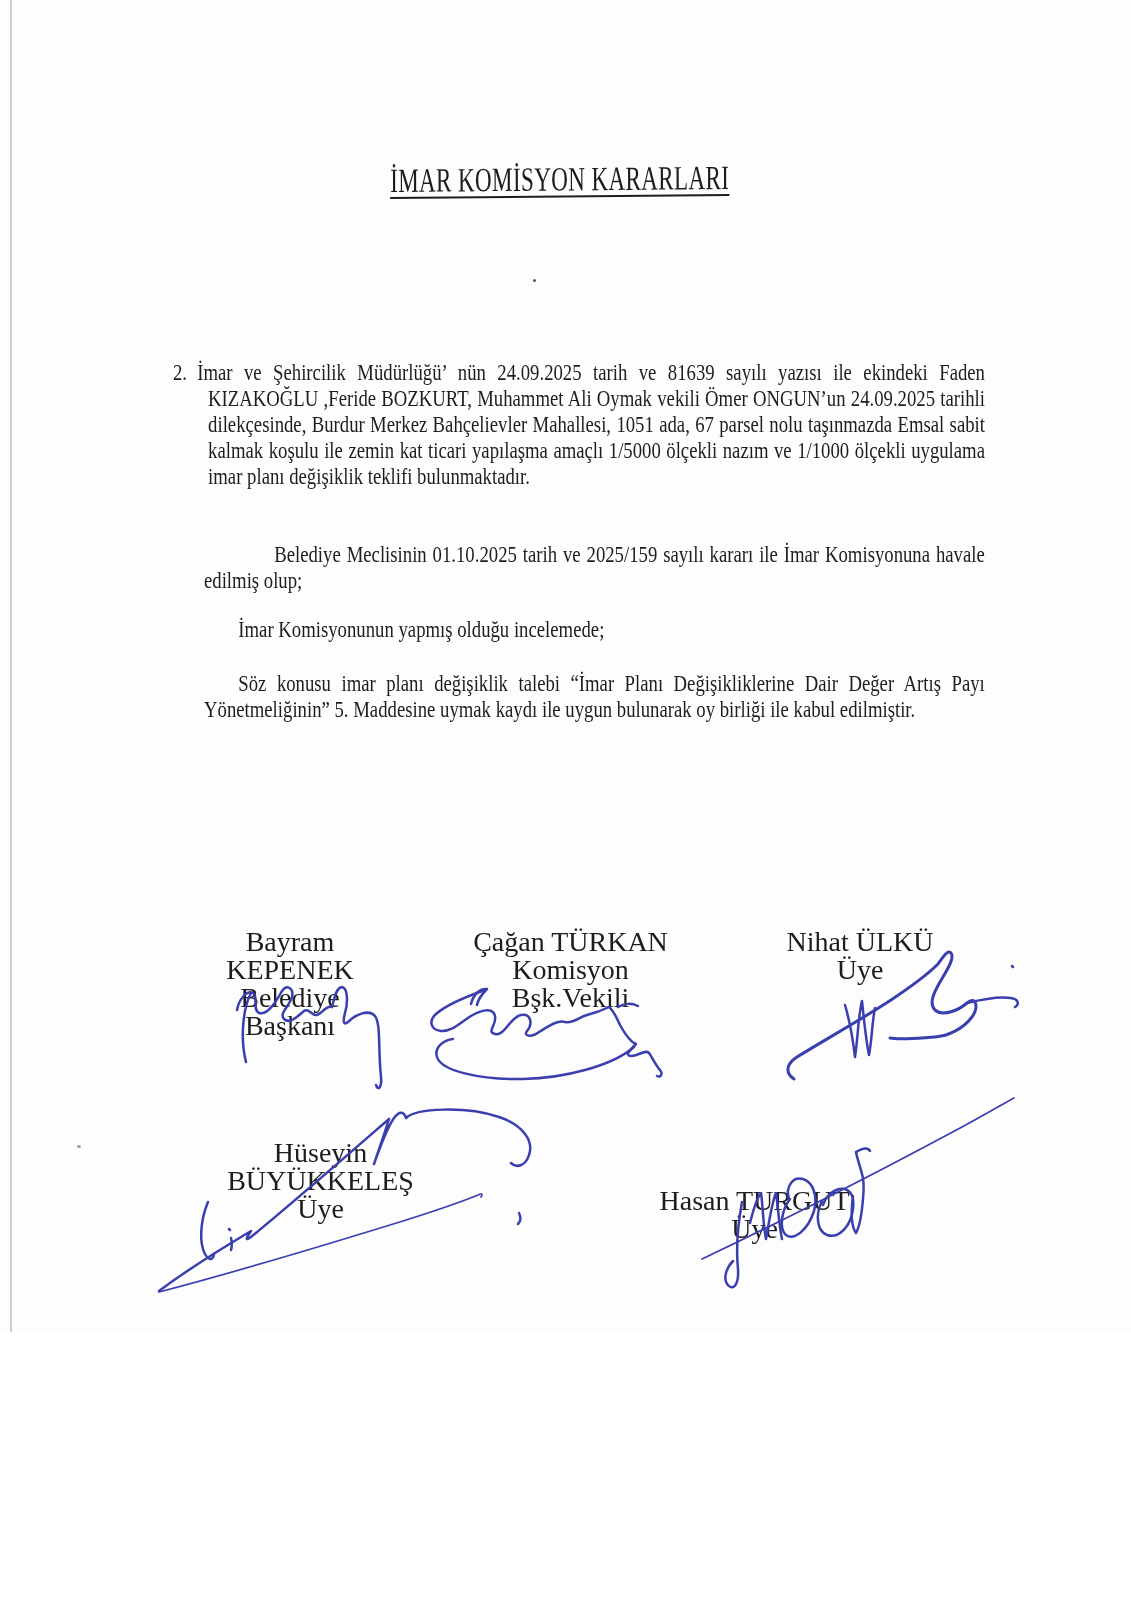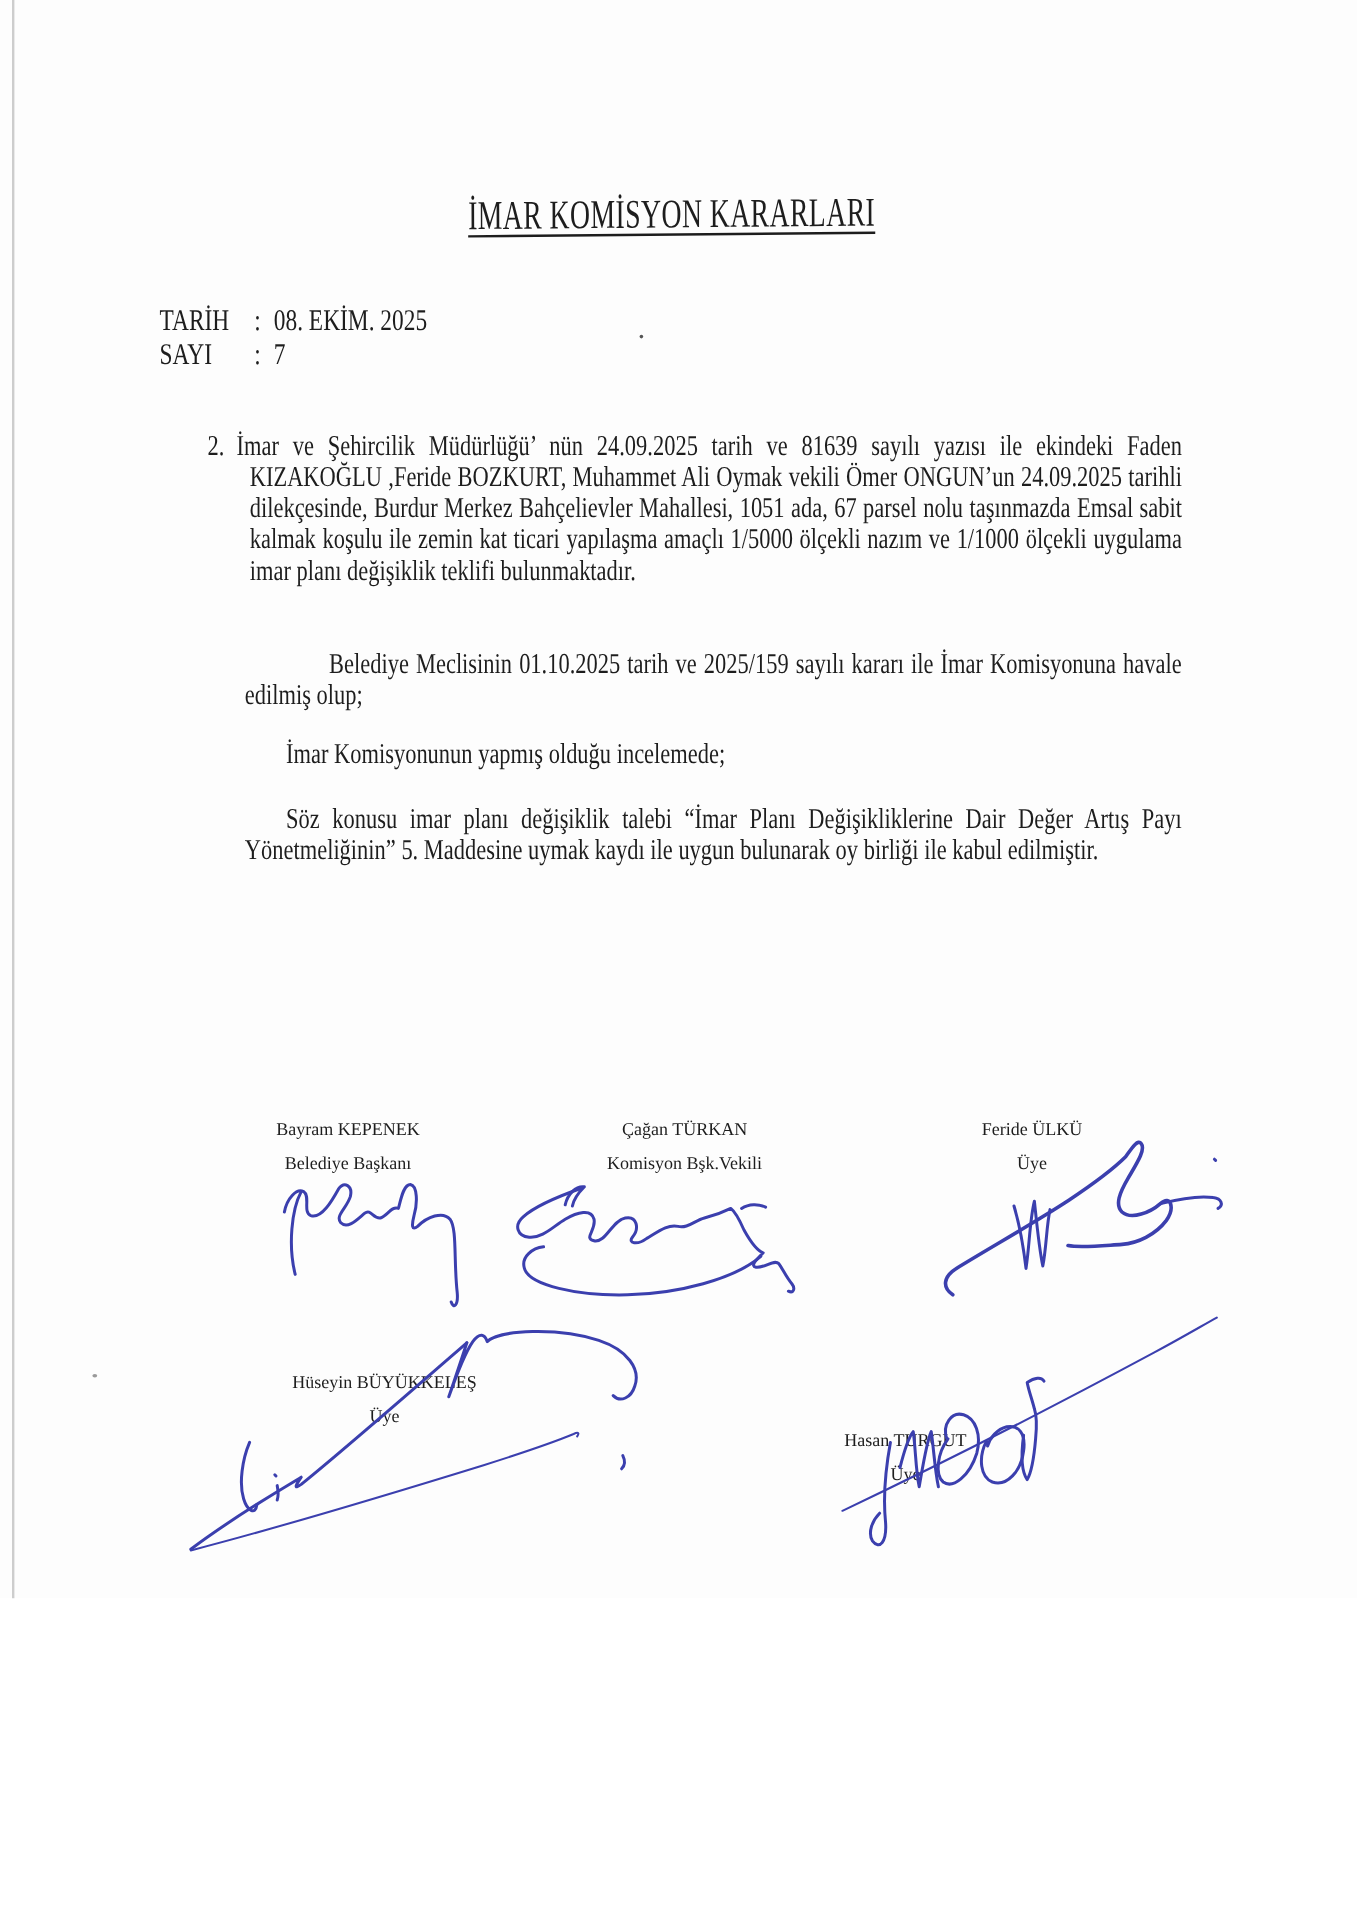--- a/index.html
+++ b/index.html
@@ -25,21 +25,21 @@
   .meta-value { margin-left:14px; }
 
   .para { position:absolute; font-size:24px; line-height:26px; text-align:justify; color:#1d1d1d; }
   #p2 { left:173px; top:359px; width:1041px; display:flex; }
   #p2 .num { width:45px; flex:none; }
   #p2 .ptext { width:996px; margin:0; text-indent:-14px; text-align:justify; }
   #p3 { left:204px; top:541px; width:1001px; text-indent:90px; }
   #p4 { left:204px; top:616px; width:1001px; text-indent:44px; }
   #p5 { left:204px; top:670px; width:1001px; text-indent:44px; }
 
-  .sig { position:absolute; text-align:center; font-size:15px; line-height:28px; color:#1d1d1d; }
+  .sig { position:absolute; text-align:center; font-size:28px; line-height:28px; color:#1d1d1d; }
   #sig1 { left:195px; top:928px; width:190px; }
   #sig2 { left:468px; top:928px; width:205px; }
   #sig3 { left:765px; top:928px; width:190px; }
   #sig4 { left:213px; top:1139px; width:215px; }
   #sig5 { left:652px; top:1139px; width:205px;margin-top:48px; }
 
   .sigs-layer { position:absolute; left:0; top:0; pointer-events:none; }
   .ink { fill:none; stroke:#3b3fae; stroke-width:2.5; stroke-linecap:round; stroke-linejoin:round; }
   .ink-thin { stroke-width:1.7; }
   .ink-thick { stroke-width:3; }
@@ -56,48 +56,40 @@
   .speck2 { left:77px; top:1145px; width:4px; height:3px; background:#9a9a9a; }
   .speck3 { left:241px; top:1509px; width:3px; height:3px; background:#b5b5b5; }
 </style>
 </head>
 <body>
 
 <div class="page">
 
   <div class="title">İMAR KOMİSYON KARARLARI</div>
 
-  <div class="meta">
-    <div class="meta-row squish">
-      <span class="meta-label">TARİH</span><span class="meta-colon">:</span><span class="meta-value">08. EKİM. 2025</span>
-    </div>
-    <div class="meta-row squish">
-      <span class="meta-label">SAYI</span><span class="meta-colon">:</span><span class="meta-value">7</span>
-    </div>
-  </div>
 
   <div id="p2" class="para squish">
     <span class="num">2.</span>
     <p class="ptext">İmar ve Şehircilik Müdürlüğü’ nün 24.09.2025 tarih ve 81639 sayılı yazısı ile ekindeki Faden KIZAKOĞLU ,Feride BOZKURT, Muhammet Ali Oymak vekili Ömer ONGUN’un 24.09.2025 tarihli dilekçesinde, Burdur Merkez Bahçelievler Mahallesi, 1051 ada, 67 parsel nolu taşınmazda Emsal sabit kalmak koşulu ile zemin kat ticari yapılaşma  amaçlı 1/5000 ölçekli nazım ve 1/1000 ölçekli uygulama imar planı değişiklik teklifi bulunmaktadır.</p>
   </div>
 
   <div id="p3" class="para squish">Belediye Meclisinin 01.10.2025 tarih ve 2025/159 sayılı kararı ile İmar Komisyonuna havale edilmiş olup;</div>
   <div id="p4" class="para squish">İmar Komisyonunun yapmış olduğu incelemede;</div>
   <div id="p5" class="para squish">Söz konusu imar planı değişiklik talebi “İmar Planı Değişikliklerine Dair Değer Artış Payı Yönetmeliğinin” 5. Maddesine uymak kaydı ile uygun bulunarak oy birliği ile kabul edilmiştir.</div>
 
   <div id="sig1" class="sig">
     <div class="name">Bayram KEPENEK</div>
     <div class="role">Belediye Başkanı</div>
   </div>
   <div id="sig2" class="sig">
     <div class="name">Çağan TÜRKAN</div>
     <div class="role">Komisyon Bşk.Vekili</div>
   </div>
   <div id="sig3" class="sig">
-    <div class="name">Feride ÜLKÜ</div>
+    <div class="name">Nihat ÜLKÜ</div>
     <div class="role">Üye</div>
   </div>
   <div id="sig4" class="sig">
     <div class="name">Hüseyin BÜYÜKKELEŞ</div>
     <div class="role">Üye</div>
   </div>
   <div id="sig5" class="sig">
     <div class="name">Hasan TURGUT</div>
     <div class="role">Üye</div>
   </div>

